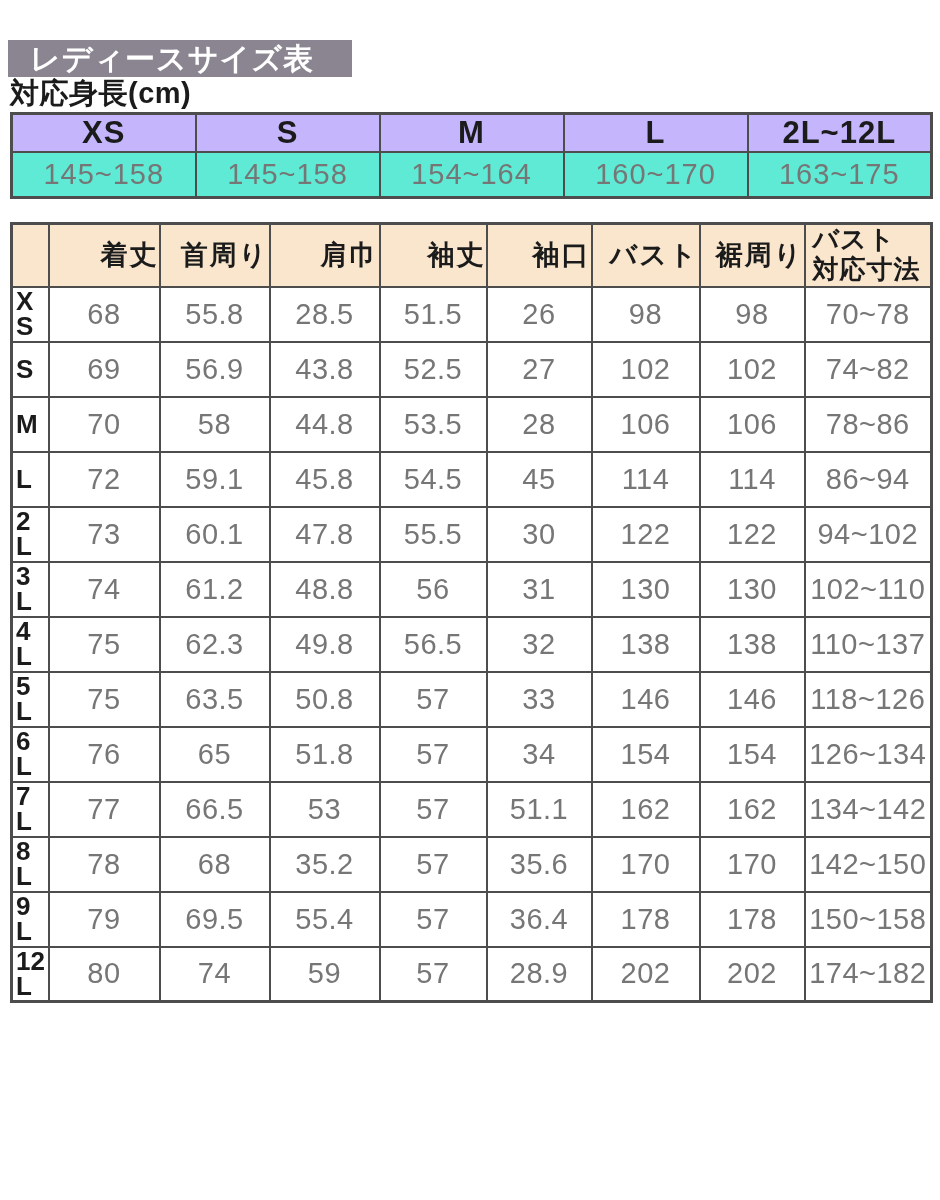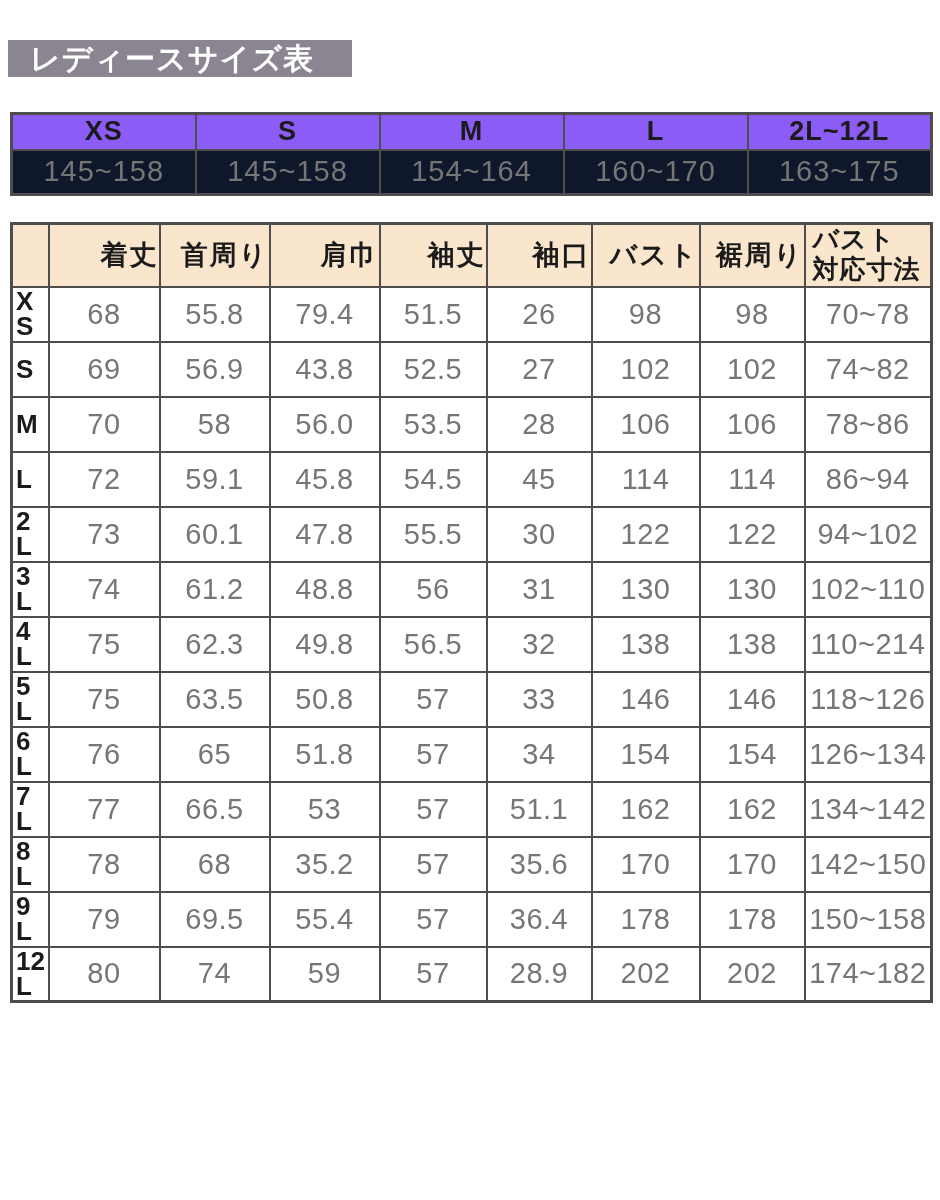--- a/index.html
+++ b/index.html
@@ -43,28 +43,28 @@
     border: 2px solid #4d4d4d;
     text-align: center;
     vertical-align: middle;
     overflow: hidden;
   }
   table { border: 3px solid #4d4d4d; }
 
   
   .height-table { left: 10px; top: 112px; width: 920px; }
   .height-table th {
-    background: #8b5cf6;
+    background: #c4b5fd;
     color: #1b1b1b;
-    font-size: 27px; font-weight: bold;
+    font-size: 31px; font-weight: bold;
     height: 36px;
     letter-spacing: 1px;
   }
   .height-table td {
-    background: #0f172a;
+    background: #5eead4;
     color: #767676;
     font-size: 29px;
     height: 45px;
     letter-spacing: 1px;
   }
 
   
   .size-table { left: 10px; top: 222px; width: 920px; }
   .size-table th {
     background: #f9e6cd;
@@ -101,20 +101,21 @@
     letter-spacing: 0px;
   }
 </style>
 </head>
 <body>
 
 <div class="page">
 
   <div class="title-bar">レディースサイズ表</div>
 
+  <div class="section-heading">対応身長(cm)</div>
 
   <table class="height-table">
     <colgroup>
       <col style="width:184px">
         <col style="width:184px">
         <col style="width:184px">
       <col style="width:184px">
         <col style="width:184px">
     </colgroup>
     <thead>
@@ -162,21 +163,21 @@
           <th class="bust-range-header">バスト
 対応寸法</th>
         </tr>
       </thead>
     <tbody>
         <tr>
           <td class="size-label">X
 S</td>
           <td>68</td>
           <td>55.8</td>
-          <td>79.4</td>
+          <td>28.5</td>
           <td>51.5</td>
           <td>26</td>
           <td>98</td>
           <td>98</td>
           <td>70~78</td>
         </tr>
         <tr>
           <td class="size-label">S</td>
           <td>69</td>
           <td>56.9</td>
@@ -184,21 +185,21 @@
           <td>52.5</td>
           <td>27</td>
           <td>102</td>
           <td>102</td>
           <td>74~82</td>
         </tr>
         <tr>
           <td class="size-label">M</td>
           <td>70</td>
           <td>58</td>
-          <td>56.0</td>
+          <td>44.8</td>
           <td>53.5</td>
           <td>28</td>
           <td>106</td>
           <td>106</td>
           <td>78~86</td>
         </tr>
         <tr>
           <td class="size-label">L</td>
           <td>72</td>
           <td>59.1</td>
@@ -236,21 +237,21 @@
         <tr>
           <td class="size-label">4
 L</td>
           <td>75</td>
           <td>62.3</td>
           <td>49.8</td>
           <td>56.5</td>
           <td>32</td>
           <td>138</td>
           <td>138</td>
-          <td>110~214</td>
+          <td>110~137</td>
         </tr>
         <tr>
           <td class="size-label">5
 L</td>
           <td>75</td>
           <td>63.5</td>
           <td>50.8</td>
           <td>57</td>
           <td>33</td>
           <td>146</td>

